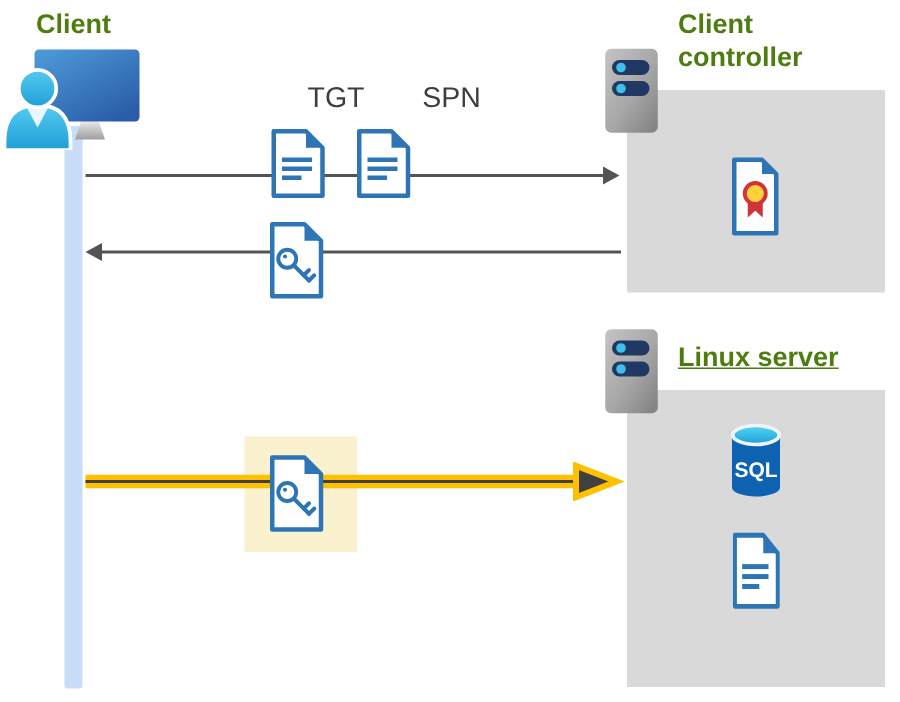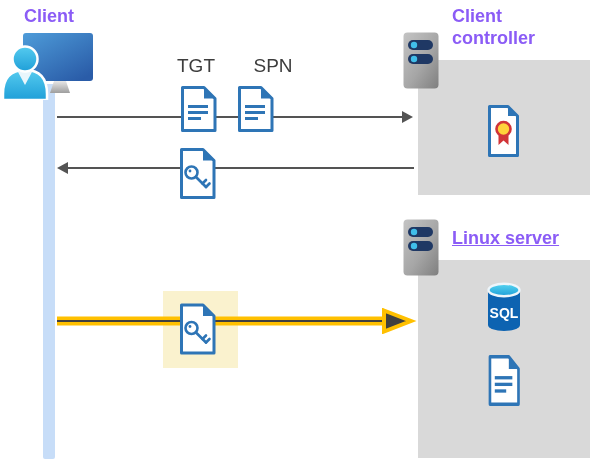--- a/index.html
+++ b/index.html
@@ -1,22 +1,22 @@
 <!DOCTYPE html>
 <html><head>
 <meta charset="utf-8">
 <style>
   html,body{margin:0;padding:0;background:#ffffff;}
   .canvas{
     position:relative;width:600px;height:468px;background:#ffffff;overflow:hidden;
     font-family:"Liberation Sans", sans-serif;
   }
   .abs{position:absolute;}
-  .heading{font-weight:bold;font-size:18px;line-height:22px;color:#8b5cf6;}
-  .ticket-label{font-size:19px;color:#3d3d3d;text-align:center;}
+  .heading{font-weight:bold;font-size:18px;line-height:22px;color:#4d7c0f;}
+  .ticket-label{font-size:19px;color:#3d3d3d;text-align:center;margin-left:28px;}
   .file-label{font-size:18px;color:#3d3d3d;text-align:center;}
   .gray-box{background:#d9d9d9;}
   .lifeline{background:#c7ddf8;border-radius:2px;}
   .highlight{background:#faf2ce;}
   .arrow-line{background:#545454;height:2px;}
   .arrow-head-right{width:0;height:0;border-top:6px solid transparent;border-bottom:6px solid transparent;border-left:11px solid #545454;}
   .arrow-head-left{width:0;height:0;border-top:6px solid transparent;border-bottom:6px solid transparent;border-right:11px solid #545454;}
   svg{display:block;}
 </style>
 </head>

